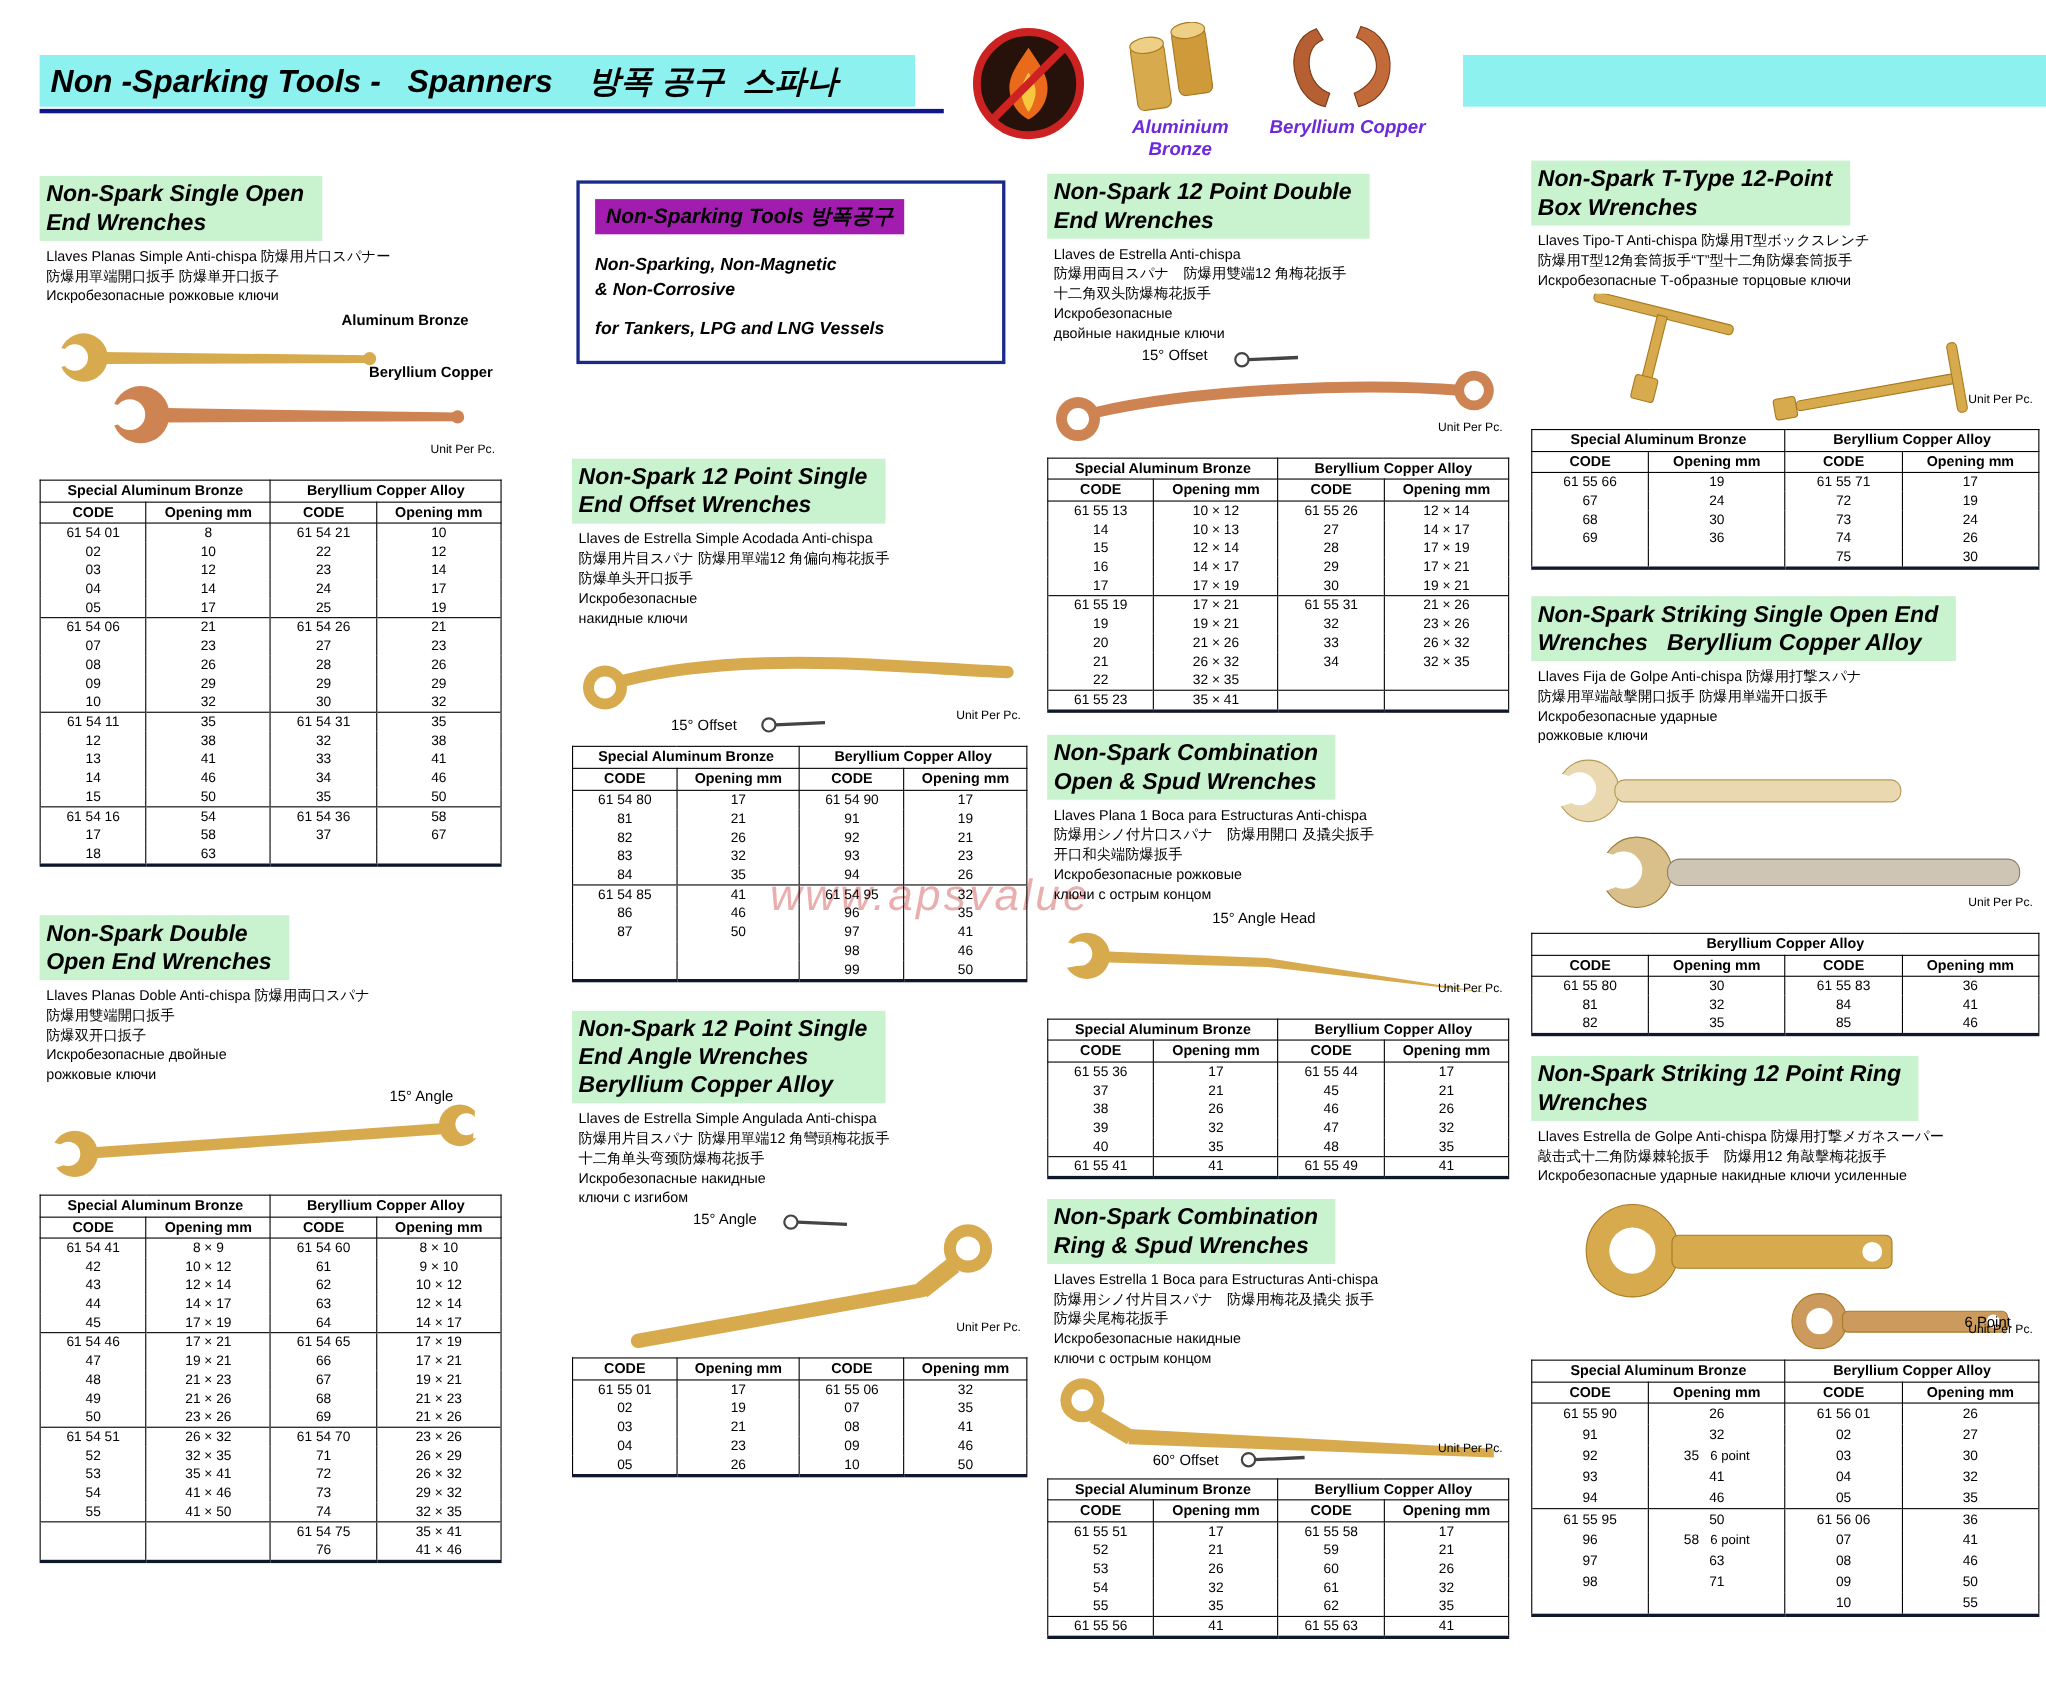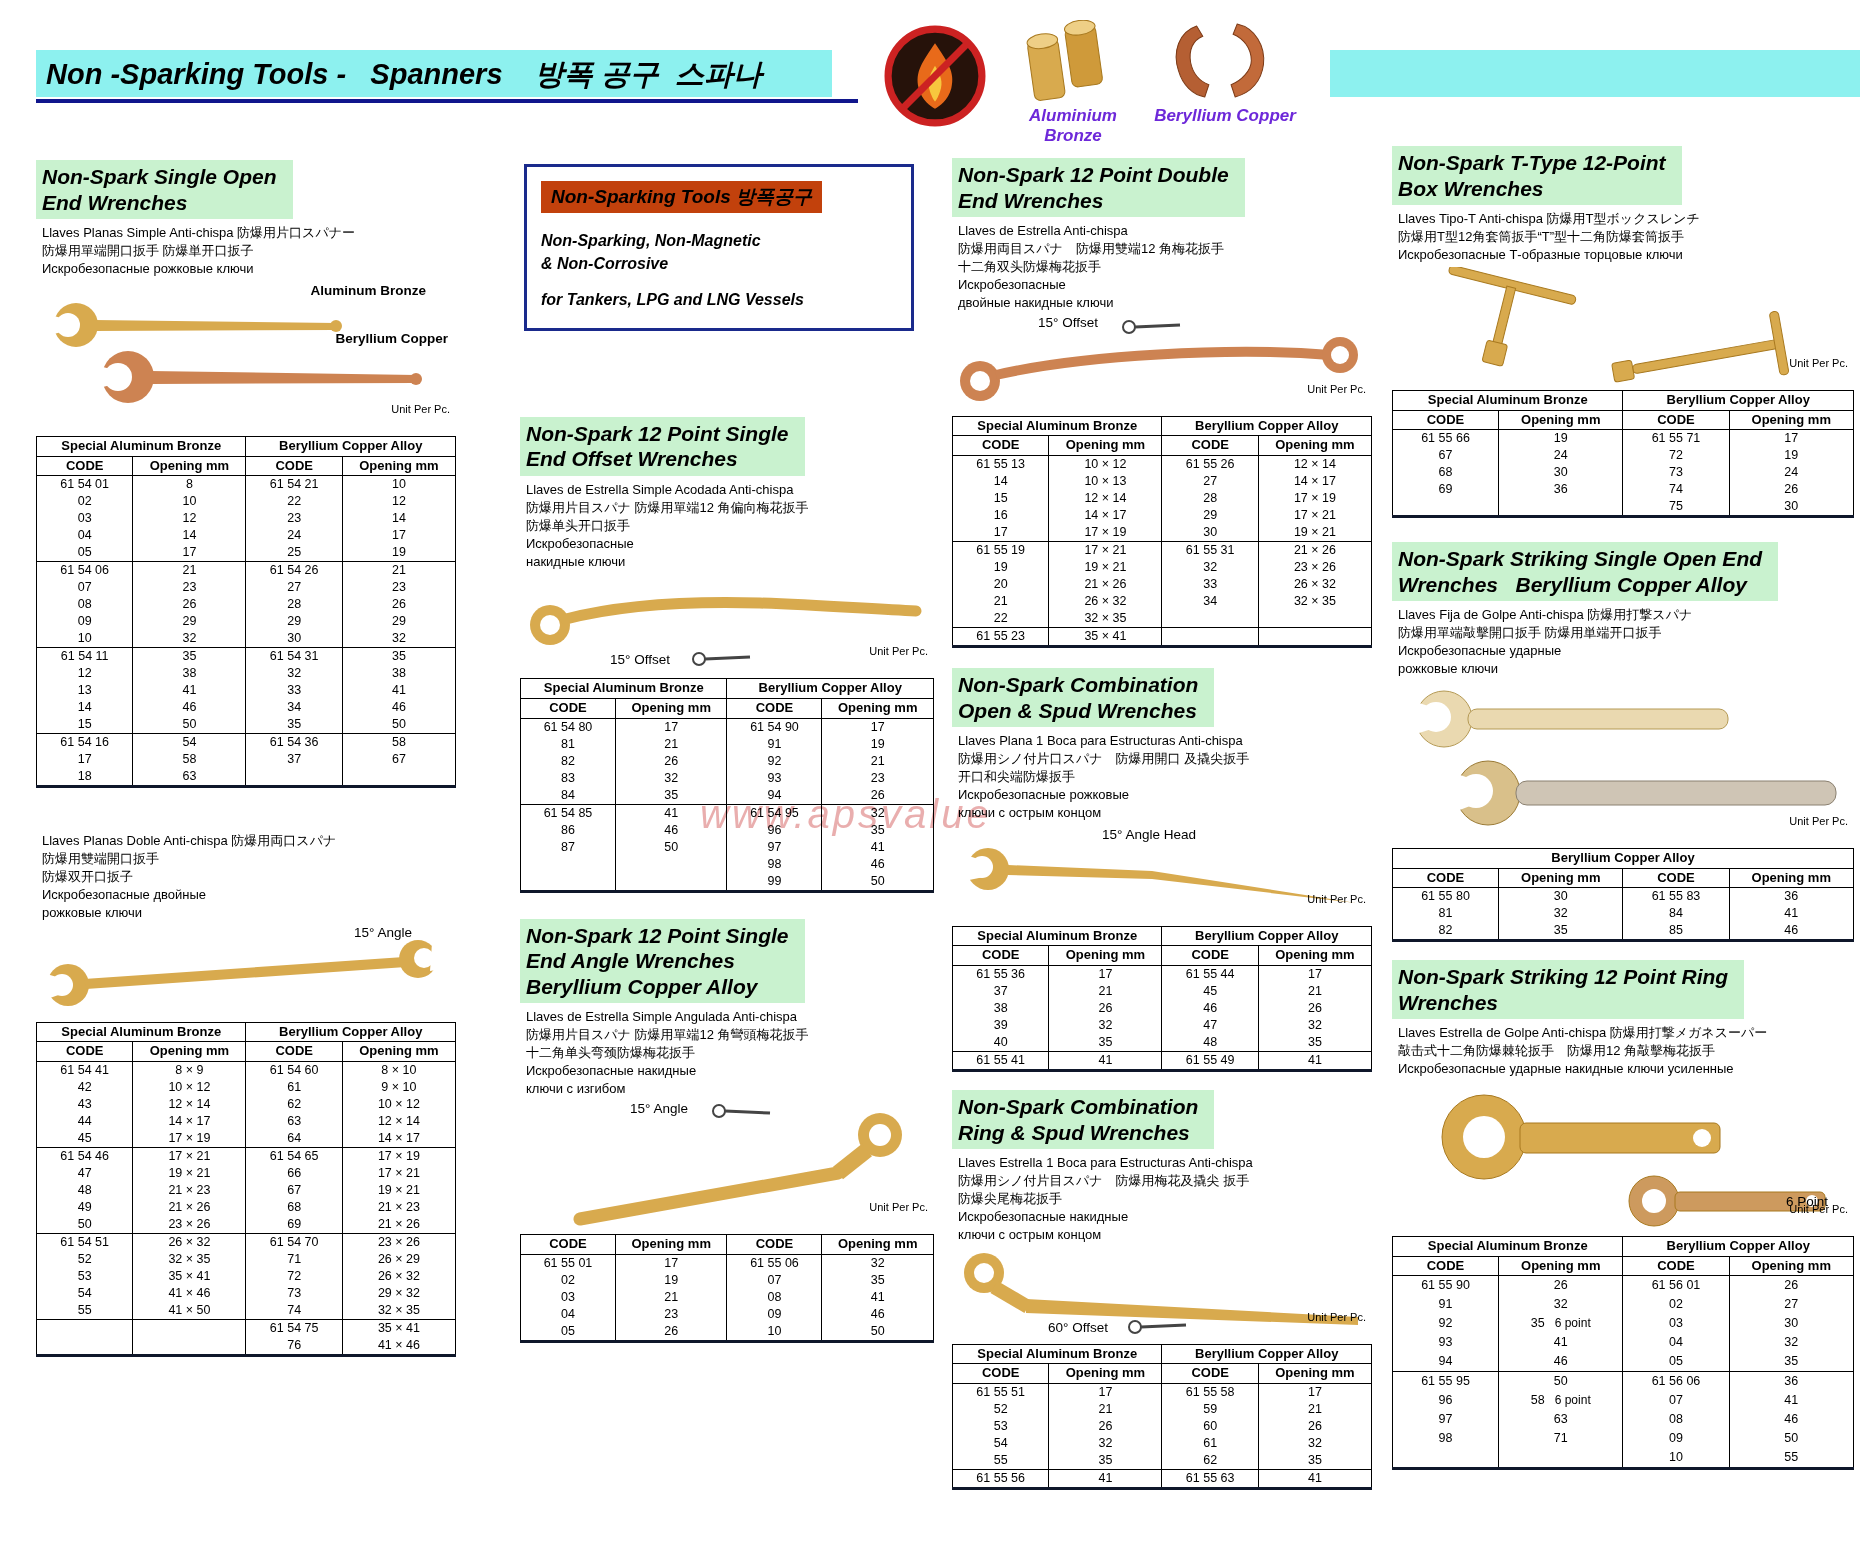--- a/index.html
+++ b/index.html
@@ -35,21 +35,21 @@
   .desc{font-size:13px;line-height:1.38;margin:5px 0 3px 6px;}
   .img-area{position:relative;width:100%;}
   .img-area svg.wimg{position:absolute;left:0;top:0;width:100%;height:100%;}
   .img-label{position:absolute;font-size:13.5px;font-weight:bold;}
   .angle-label{position:absolute;font-size:13.5px;}
   .unit-label{position:absolute;right:6px;bottom:16px;font-size:11px;}
   .mini{position:absolute;width:64px;height:20px;}
 
   
   .info-box{border:3px solid #1a2a8c;width:356px;padding:14px 14px 16px 14px;margin-left:4px;}
-  .ib-title{background:#c2410c;display:inline-block;font-weight:bold;font-style:italic;
+  .ib-title{background:#a21caf;display:inline-block;font-weight:bold;font-style:italic;
             font-size:19px;padding:3px 10px;margin-bottom:16px;}
   .ib-line{font-style:italic;font-size:16px;line-height:1.45;font-weight:bold;}
   .ib-line.sp{margin-top:13px;}
 
   
   .tblwrap{margin-top:5px;}
   table.data{border-collapse:collapse;width:100%;table-layout:fixed;border:1px solid #000;}
   table.data th{border:1px solid #000;font-size:13px;font-weight:bold;padding:2px 1px;line-height:1.12;}
   table.data td{border-left:1px solid #000;border-right:1px solid #000;font-size:12.5px;height:17px;
                 line-height:17px;padding:0 2px;text-align:center;white-space:nowrap;}
@@ -266,20 +266,24 @@
                 <td>63</td>
                 <td></td>
                 <td></td>
               </tr>
             </tbody>
           </table>
         </div>
     </section>
 
     <section class="sec mt44">
+      <div class="sec-title">
+        <div class="tl">Non-Spark Double</div>
+        <div class="tl">Open End Wrenches</div>
+      </div>
       <div class="desc">
         <div>Llaves Planas Doble Anti-chispa  防爆用両口スパナ</div>
         <div>防爆用雙端開口扳手</div>
         <div>防爆双开口扳子</div>
         <div>Искробезопасные двойные</div>
         <div>рожковые ключи</div>
       </div>
       <div class="img-area" style="height:92px">
         <svg class="wimg" viewBox="0 0 420 92">
           <circle cx="32" cy="60" r="21" fill="#d8aa4e"></circle>

